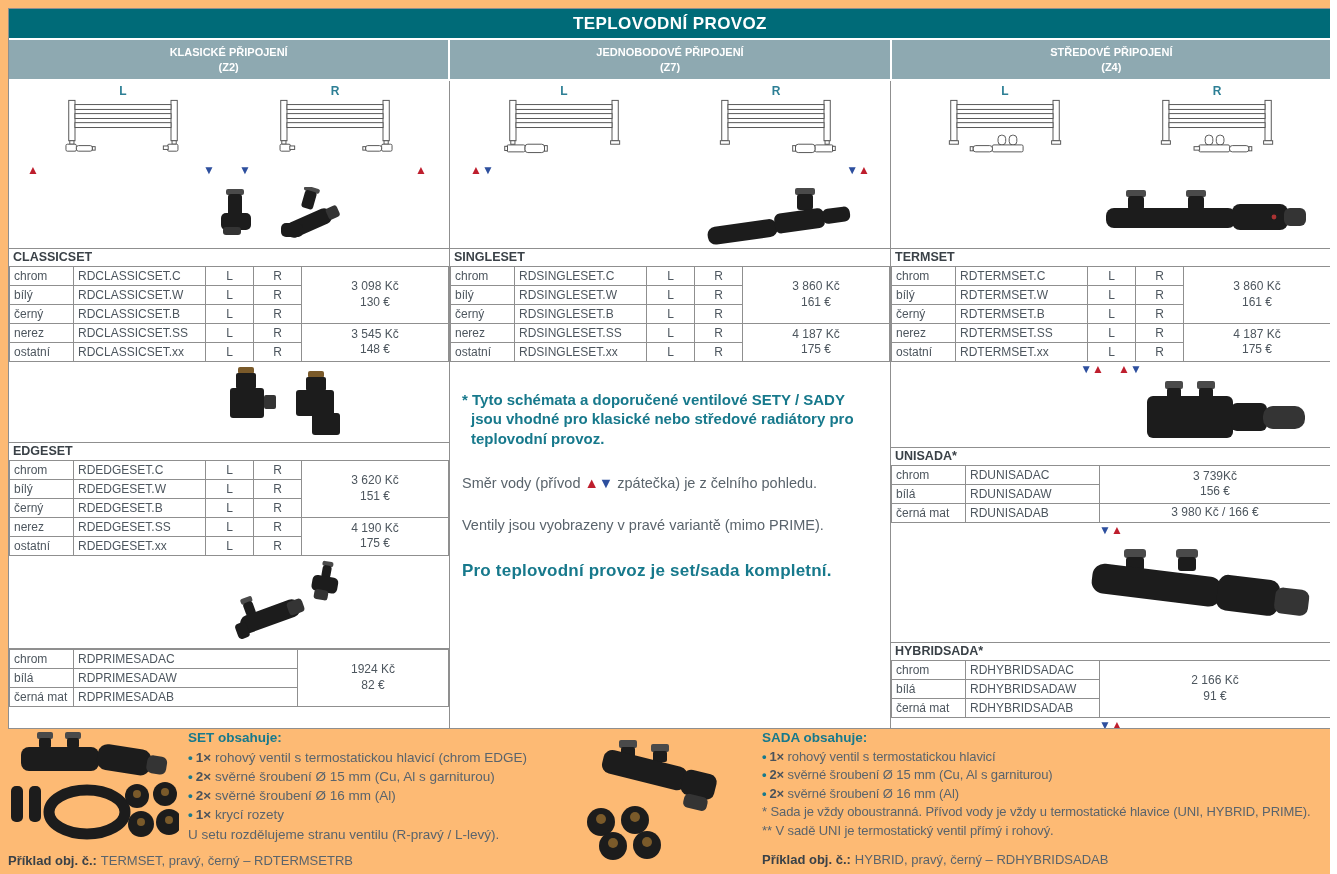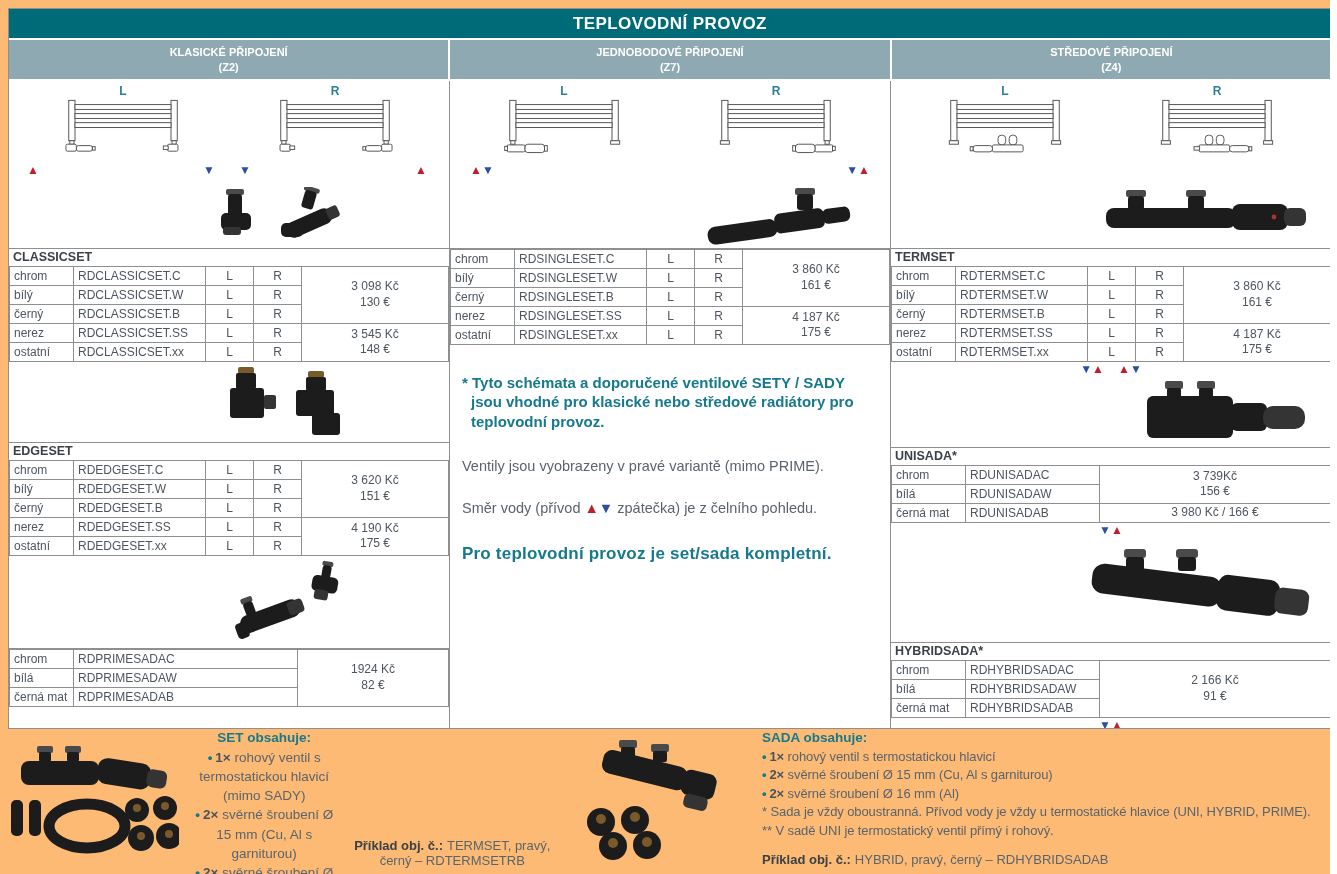--- a/index.html
+++ b/index.html
@@ -56,21 +56,21 @@
   .w-color3{width:74px;} .w-code3{width:134px;}
 
   
   .notes{padding:28px 16px 0 12px;}
   .note-star{color:#17798c;font-weight:bold;font-size:15px;line-height:1.32;padding-left:9px;text-indent:-9px;}
   .note-plain{color:#5a646c;font-size:14.5px;margin-top:26px;}
   .note-final{color:#17798c;font-weight:bold;font-size:17px;margin-top:28px;letter-spacing:.2px;}
 
   
   .bottom{position:absolute;left:8px;top:728px;width:1322px;height:143px;display:flex;}
-  .bottom-left{width:556px;display:flex;flex-direction:row;text-align:center;}
+  .bottom-left{width:556px;display:flex;flex-direction:column;}
   .b-row{display:flex;}
   .b-box{flex:1;padding:1px 0 0 8px;}
   .b-head{color:#17798c;font-weight:bold;font-size:13.5px;line-height:1.4;}
   .b-item,.b-foot{color:#5a646c;font-size:13.5px;line-height:1.42;}
   .bullet{color:#17798c;font-weight:bold;margin-right:3px;}
   .qty{font-weight:bold;color:#4a525a;}
   .example{margin-top:auto;font-size:13px;padding-bottom:3px;}
   .ex-label{font-weight:bold;color:#3a4147;}
   .ex-text{color:#5a646c;margin-left:4px;}
   .bottom-right{flex:1;display:flex;padding-left:14px;gap:24px;}
@@ -382,20 +382,21 @@
               <rect class="dk" x="100" y="8" width="16" height="16" rx="3"></rect>
             <g transform="rotate(-8 80 40)">
               <rect class="dk" x="10" y="32" width="70" height="18" rx="8"></rect>
               <rect class="dk" x="78" y="28" width="50" height="20" rx="6"></rect>
               <rect class="dk" x="126" y="30" width="28" height="15" rx="6"></rect>
             </g>
           </svg>
         </div>
 
         <div class="section">
+          <div class="sec-title">SINGLESET</div>
           <table class="tbl">
             <colgroup>
                 <col class="w-color">
                 <col class="w-code">
                 <col class="w-lr">
                 <col class="w-lr">
                 <col>
               </colgroup>
             <tbody>
                 <tr>
@@ -435,22 +436,22 @@
               <td>RDSINGLESET.xx</td>
               <td class="c-lr">L</td>
               <td class="c-lr">R</td>
             </tr>
           </tbody>
             </table>
         </div>
 
         <div class="notes">
           <div class="note-star">* Tyto schémata a doporučené ventilové SETY / SADY jsou vhodné pro klasické nebo středové radiátory pro teplovodní provoz.</div>
+          <div class="note-plain"><span>Směr vody (přívod </span><span class="red">▲</span><span class="blue">▼</span><span> zpátečka) je z čelního pohledu.</span></div>
           <div class="note-plain">Ventily jsou vyobrazeny v pravé variantě (mimo PRIME).</div>
-          <div class="note-plain"><span>Směr vody (přívod </span><span class="red">▲</span><span class="blue">▼</span><span> zpátečka) je z čelního pohledu.</span></div>
           <div class="note-final">Pro teplovodní provoz je set/sada kompletní.</div>
         </div>
       </div>
 
       <div class="col last">
         <div class="diagram-zone">
           <div class="diag">
             <div class="diag-label">L</div>
             <svg class="rad" viewBox="0 0 172 92">
               <rect class="ln" x="8" y="2" width="9" height="58"></rect>
@@ -681,21 +682,21 @@
                 <circle class="brass" cx="156" cy="62" r="4"></circle>
               <circle class="dk" cx="132" cy="94" r="13"></circle>
                 <circle class="brass" cx="132" cy="92" r="4"></circle>
               <circle class="dk" cx="160" cy="92" r="13"></circle>
                 <circle class="brass" cx="160" cy="90" r="4"></circle>
             </g>
           </svg>
         </div>
         <div class="b-box">
           <div class="b-head">SET obsahuje:</div>
-          <div class="b-item"><span class="bullet">•</span><span class="qty">1×</span> <span>rohový ventil s termostatickou hlavicí (mimo SADY)</span></div>
+          <div class="b-item"><span class="bullet">•</span><span class="qty">1×</span> <span>rohový ventil s termostatickou hlavicí (chrom EDGE)</span></div>
           <div class="b-item"><span class="bullet">•</span><span class="qty">2×</span> <span>svěrné šroubení Ø 15 mm (Cu, Al s garniturou)</span></div>
           <div class="b-item"><span class="bullet">•</span><span class="qty">2×</span> <span>svěrné šroubení Ø 16 mm (Al)</span></div>
           <div class="b-item"><span class="bullet">•</span><span class="qty">1×</span> <span>krycí rozety</span></div>
           <div class="b-foot">U setu rozdělujeme stranu ventilu (R-pravý / L-levý).</div>
         </div>
       </div>
       <div class="example">
         <span class="ex-label">Příklad obj. č.:</span><span class="ex-text">TERMSET, pravý, černý – RDTERMSETRB</span>
       </div>
     </div>

